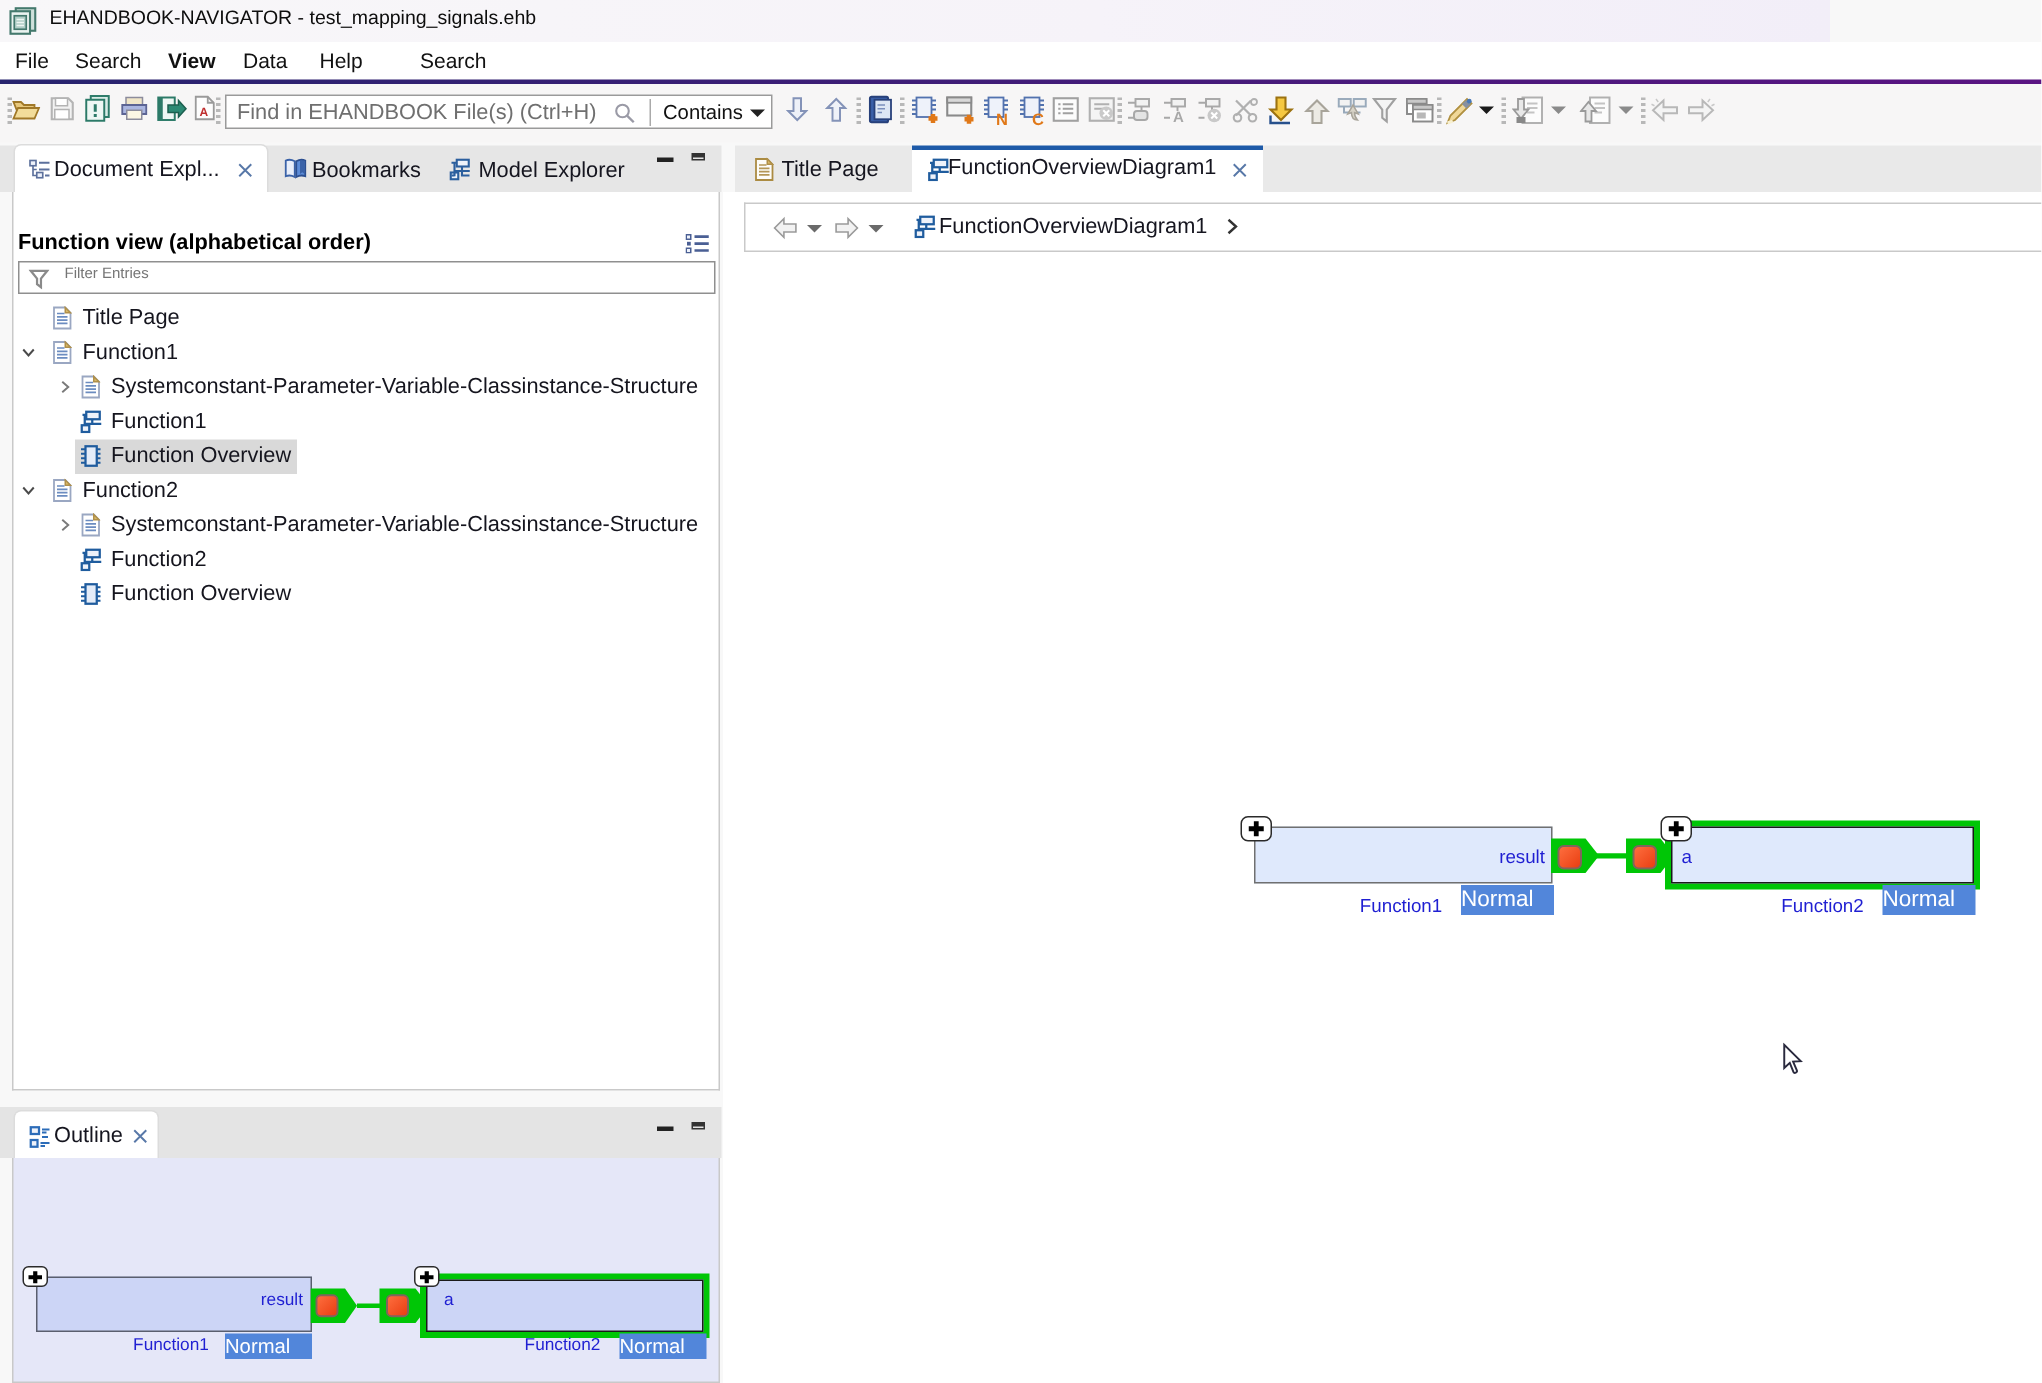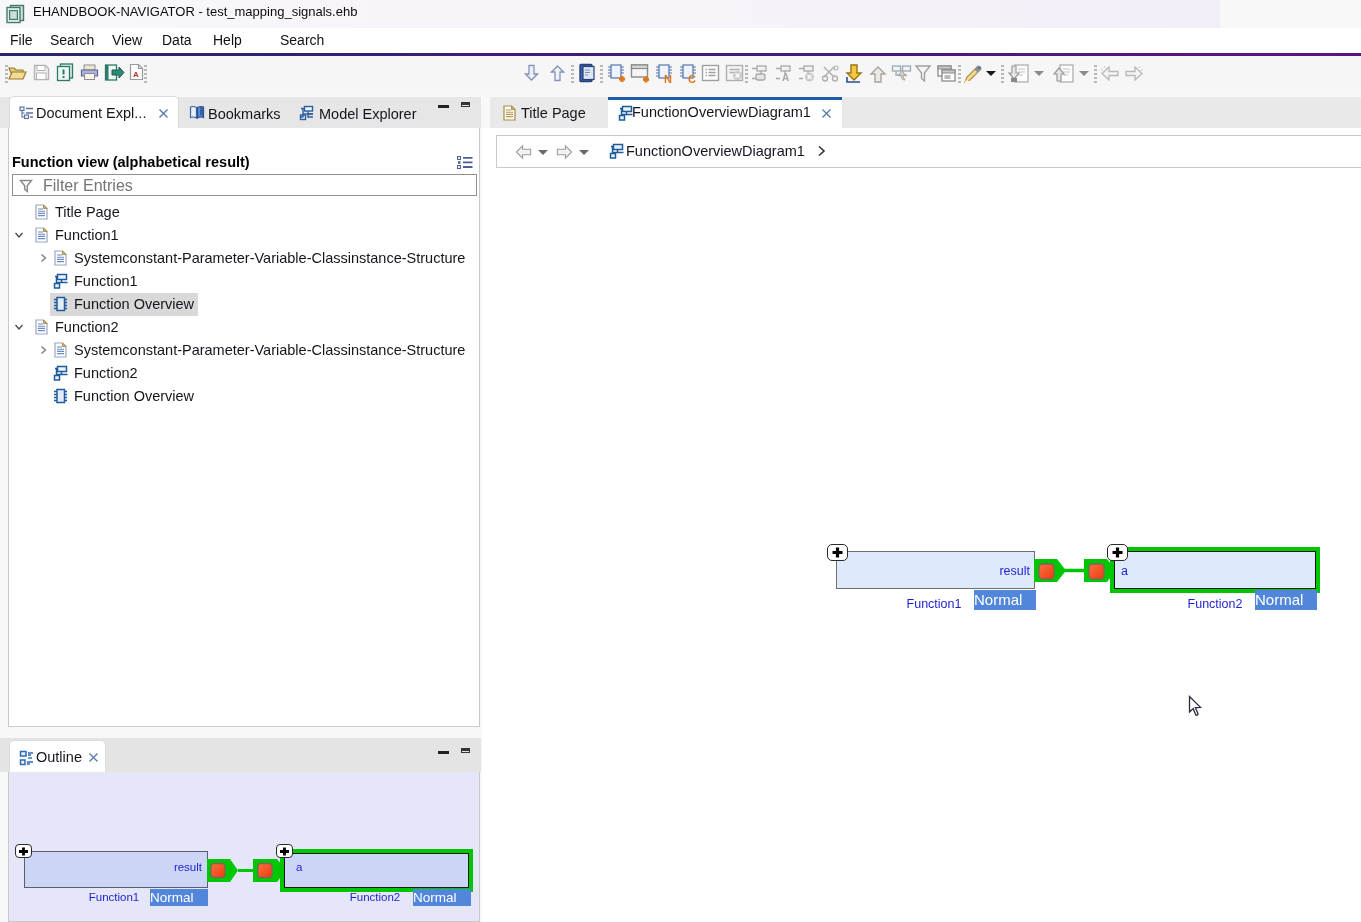--- a/index.html
+++ b/index.html
@@ -34,21 +34,21 @@
   border-top:5px solid #1a1a1a; display:inline-block; }
 
 
 #lpanel-tabs { position:absolute; left:0px; top:97px; width:481px; height:31px; background:#e6e6e6;padding-left:47px; }
 .ptab { position:absolute; top:0; height:31px; background:#e6e6e6; font-size:13px; color:#15151f; }
 .ptab.active { background:#ffffff; border-radius:4px 4px 0 0; box-shadow:0 0 0 1px #dcdcdc; }
 #lpanel-body { position:absolute; left:8px; top:128px; width:472px; height:599px; background:#fff;
   border:1px solid #c9c9c9; border-top:none; }
 #fvtitle { position:absolute; left:12px; top:154px; font-size:14.5px; font-weight:bold; color:#000; }
 #filterbox { position:absolute; left:12px; top:174px; width:465px; height:22px; background:#fff; border:1px solid #8f8f8f; }
-#filterbox .ph { position:absolute; left:30px; top:2px; font-size:16px; color:#757575; }
+#filterbox .ph { position:absolute; left:30px; top:2px; font-size:10px; color:#757575; }
 
 
 .trow { position:absolute; height:23px; line-height:23px; font-size:14.5px; color:#15151e; }
 .tsel { position:absolute; left:50px; top:293px; width:148px; height:23px; background:#d9d9d9; }
 
 
 #opanel-tabs { position:absolute; left:0px; top:738px; width:481px; height:34px; background:#e4e4e4; }
 #opanel-body { position:absolute; left:8px; top:772px; width:472px; height:150px; background:#e5e7f8; border:1px solid #c9c9c9; border-top:none; }
 
 
@@ -70,21 +70,21 @@
       <rect x="2" y="3.5" width="13" height="15" fill="#eaf3f0" stroke="#44796d" stroke-width="1.4"></rect>
       <rect x="4.5" y="6.5" width="8" height="9" fill="#b0cec6" stroke="#44796d" stroke-width="1.1"></rect>
       <path d="M6 9 h5 M6 11 h5 M6 13 h5" stroke="#eef6f3" stroke-width="0.9"></path>
     </svg>
     <div class="ttext">EHANDBOOK-NAVIGATOR - test_mapping_signals.ehb</div>
   </div>
 
   <div id="menubar">
     <span style="left:10px;">File</span>
     <span style="left:50px;">Search</span>
-    <span style="left:112px;">View</span>
+    <span style="left:112px;font-weight:bold;">View</span>
     <span style="left:162px;">Data</span>
     <span style="left:213px;">Help</span>
     <span style="left:280px;">Search</span>
   </div>
   <div id="mdiv"></div>
 
   <div id="toolbar">
     <div class="handle" style="left:5px;"></div>
 
     <svg class="tbico" style="left:8px;top:9px;" width="19" height="17" viewBox="0 0 19 17">
@@ -116,20 +116,30 @@
       <rect x="1.5" y="2" width="3" height="15" fill="#2c7a68"></rect>
       <path d="M8 7 h7 v-3 l5 5.5 l-5 5.5 v-3 h-7 z" fill="#2c8a74" stroke="#1c5f4f" stroke-width="1"></path>
     </svg>
 
     <svg class="tbico" style="left:129px;top:7px;" width="15" height="18" viewBox="0 0 15 18">
       <path d="M1.5 1.5 h8 l4 4 v11 h-12 z" fill="#fdfdfd" stroke="#9a9a9a" stroke-width="1.2"></path>
       <path d="M9.5 1.5 v4 h4" fill="none" stroke="#9a9a9a" stroke-width="1.2"></path>
       <text x="4" y="14" font-size="8" fill="#c03030" font-weight="bold">A</text>
     </svg>
     <div class="handle" style="left:144px;"></div>
+    <div id="findbox">
+      <span class="ph">Find in EHANDBOOK File(s) (Ctrl+H)</span>
+      <svg style="position:absolute;left:258px;top:4px;" width="15" height="15" viewBox="0 0 15 15">
+        <circle cx="6" cy="6" r="4.2" fill="none" stroke="#9a9aa6" stroke-width="1.4"></circle>
+        <line x1="9.2" y1="9.2" x2="13.5" y2="13.5" stroke="#9a9aa6" stroke-width="1.6"></line>
+      </svg>
+      <span class="sep"></span>
+      <span class="contains">Contains</span>
+      <span class="droparrow" style="position:absolute;left:349px;top:9px;border-top-color:#222;"></span>
+    </div>
 
     <svg class="tbico" style="left:524px;top:8px;" width="15" height="18" viewBox="0 0 15 18">
       <path d="M5 1.5 h5 v8.5 h3.5 L7.5 16 L1.5 10 h3.5 z" fill="#eef1f8" stroke="#8493b8" stroke-width="1.3"></path>
     </svg>
     <svg class="tbico" style="left:550px;top:8px;" width="15" height="18" viewBox="0 0 15 18">
       <path d="M5 16.5 h5 v-8.5 h3.5 L7.5 2 L1.5 8 h3.5 z" fill="#eef1f8" stroke="#8493b8" stroke-width="1.3"></path>
     </svg>
     <div class="handle" style="left:571px;"></div>
 
     <svg class="tbico" style="left:578px;top:7px;" width="19" height="20" viewBox="0 0 19 20">
@@ -286,21 +296,21 @@
       <rect x="5.5" y="1.5" width="8" height="4.5" fill="#eef2fa" stroke="#2c5f9e" stroke-width="1.4"></rect>
       <rect x="1.5" y="10" width="5" height="4.5" fill="#eef2fa" stroke="#2c5f9e" stroke-width="1.4"></rect>
       <path d="M9 6 v3 M2 3.5 h3.5 M4 3.5 v9 M4 12 h-2 M9 9 h5 M9 9 v3 h5" stroke="#2c5f9e" stroke-width="1.4" fill="none"></path>
       <path d="M4 9 h10" stroke="#2c5f9e" stroke-width="1.4"></path>
     </svg>
     <span style="position:absolute;left:319px;top:9px;font-size:14.5px;color:#15151f;">Model Explorer</span>
     <div style="position:absolute;left:438px;top:105px;width:11px;height:3px;background:#222;top:8px;"></div>
     <div style="position:absolute;left:461px;top:5px;width:9px;height:5px;border:1.2px solid #333;border-top-width:3px;"></div>
   </div>
   <div id="lpanel-body"></div>
-  <div id="fvtitle">Function view (alphabetical result)</div>
+  <div id="fvtitle">Function view (alphabetical order)</div>
   <div id="filterbox">
     <svg style="position:absolute;left:6px;top:4px;" width="14" height="14" viewBox="0 0 14 14">
       <path d="M1.5 1.5 h11 l-4.2 5.2 v5.8 l-2.6 -2 v-3.8 z" fill="none" stroke="#8a8a8a" stroke-width="1.5"></path>
     </svg>
     <span class="ph">Filter Entries</span>
     </div>
   <svg style="position:absolute;left:457px;top:156px;" width="16" height="13" viewBox="0 0 16 13">
     <rect x="0.5" y="0.5" width="3" height="3" fill="#eef2fa" stroke="#4a5f94" stroke-width="1"></rect>
     <rect x="0.5" y="9.5" width="3" height="3" fill="#eef2fa" stroke="#4a5f94" stroke-width="1"></rect>
     <rect x="1" y="5.2" width="2.5" height="2.5" fill="#4a5f94"></rect>

